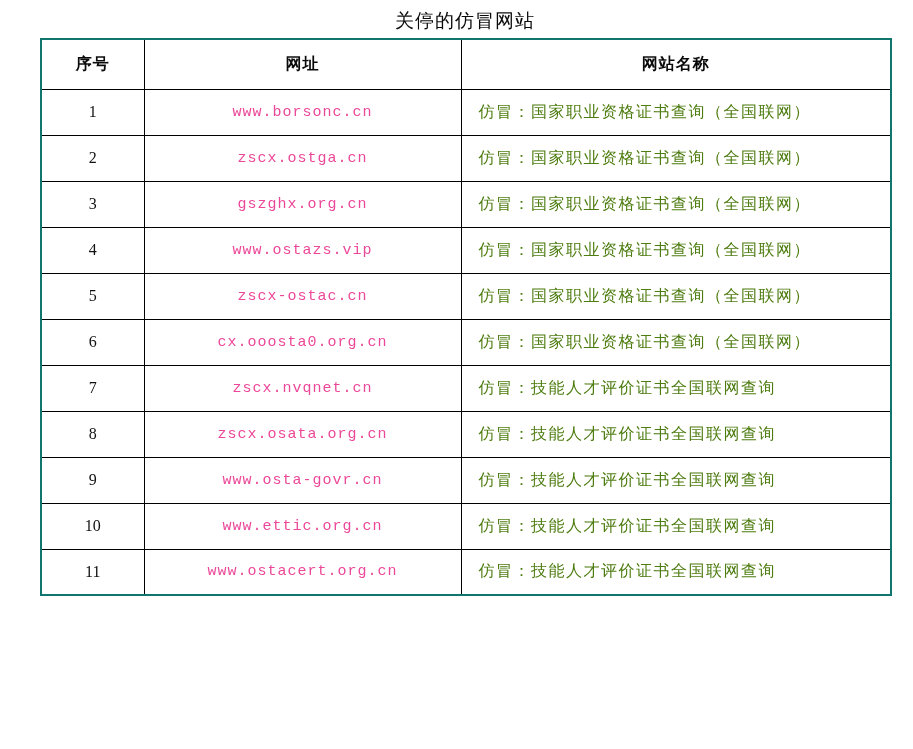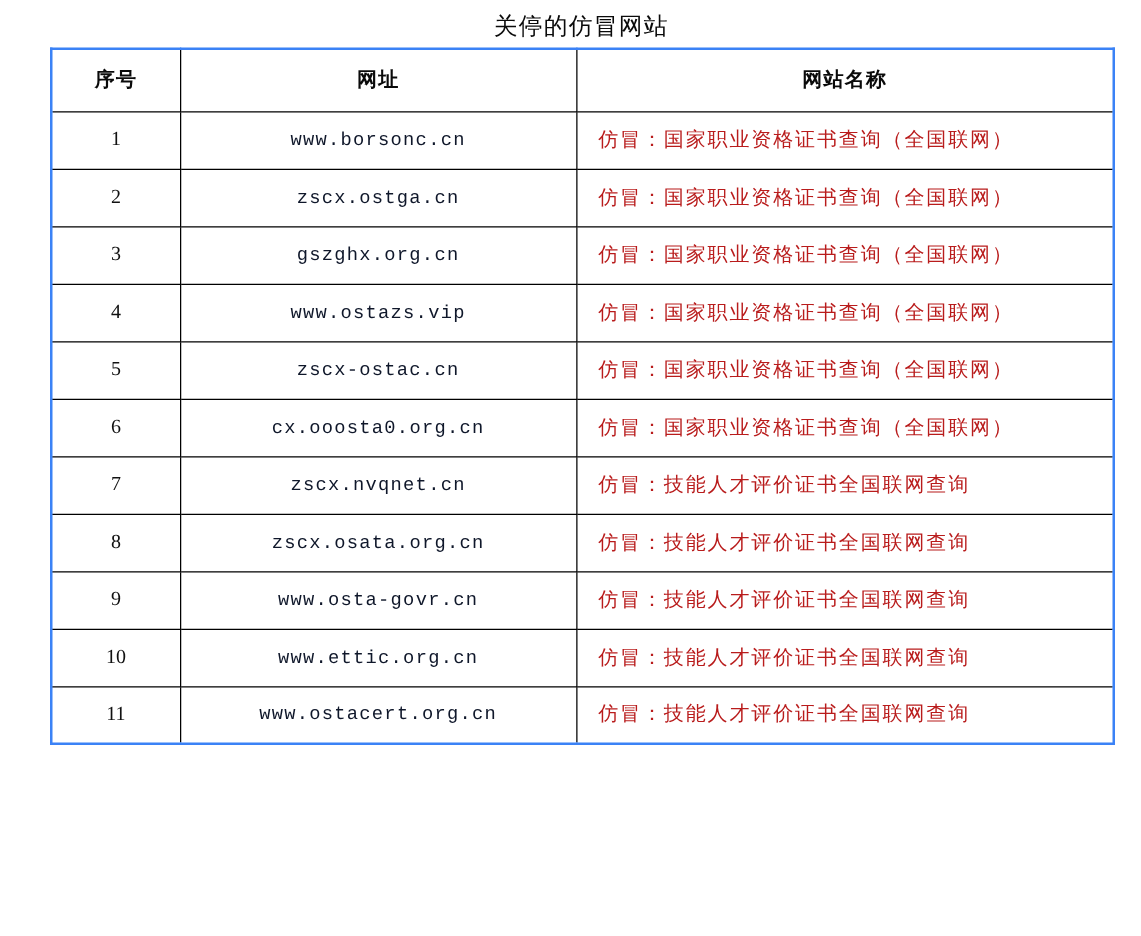--- a/index.html
+++ b/index.html
@@ -22,21 +22,21 @@
     font-size: 19px;
     font-weight: normal;
     letter-spacing: 1px;
     color: #0a0a0a;
   }
   table.fake-sites-table {
     border-collapse: collapse;
     table-layout: fixed;
     margin-left: 40px;
     width: 850px;
-    border: 2px solid #3b82f6;
+    border: 2px solid #0f766e;
   }
   col.c1 { width: 103px; }
   col.c2 { width: 317px; }
   col.c3 { width: 430px; }
   th, td {
     border: 1px solid #000000;
     vertical-align: middle;
     overflow: hidden;
     white-space: nowrap;
   }
@@ -52,28 +52,28 @@
   td.td-no {
     text-align: center;
     font-size: 16px;
     font-family: "Liberation Serif", "DejaVu Serif", serif;
   }
   td.td-url {
     text-align: center;
     font-size: 15px;
     font-family: "Liberation Mono", "DejaVu Sans Mono", monospace;
     letter-spacing: 1px;
-    color: #0f172a;
+    color: #ec4899;
   }
   td.td-name {
     text-align: left;
     padding-left: 17px;
     font-size: 16px;
     letter-spacing: 1.5px;
-    color: #b91c1c;
+    color: #4d7c0f;
   }
 </style>
 </head>
 <body>
 
 <div class="page">
 
   <div class="doc-title">关停的仿冒网站</div>
 
   <table class="fake-sites-table">

